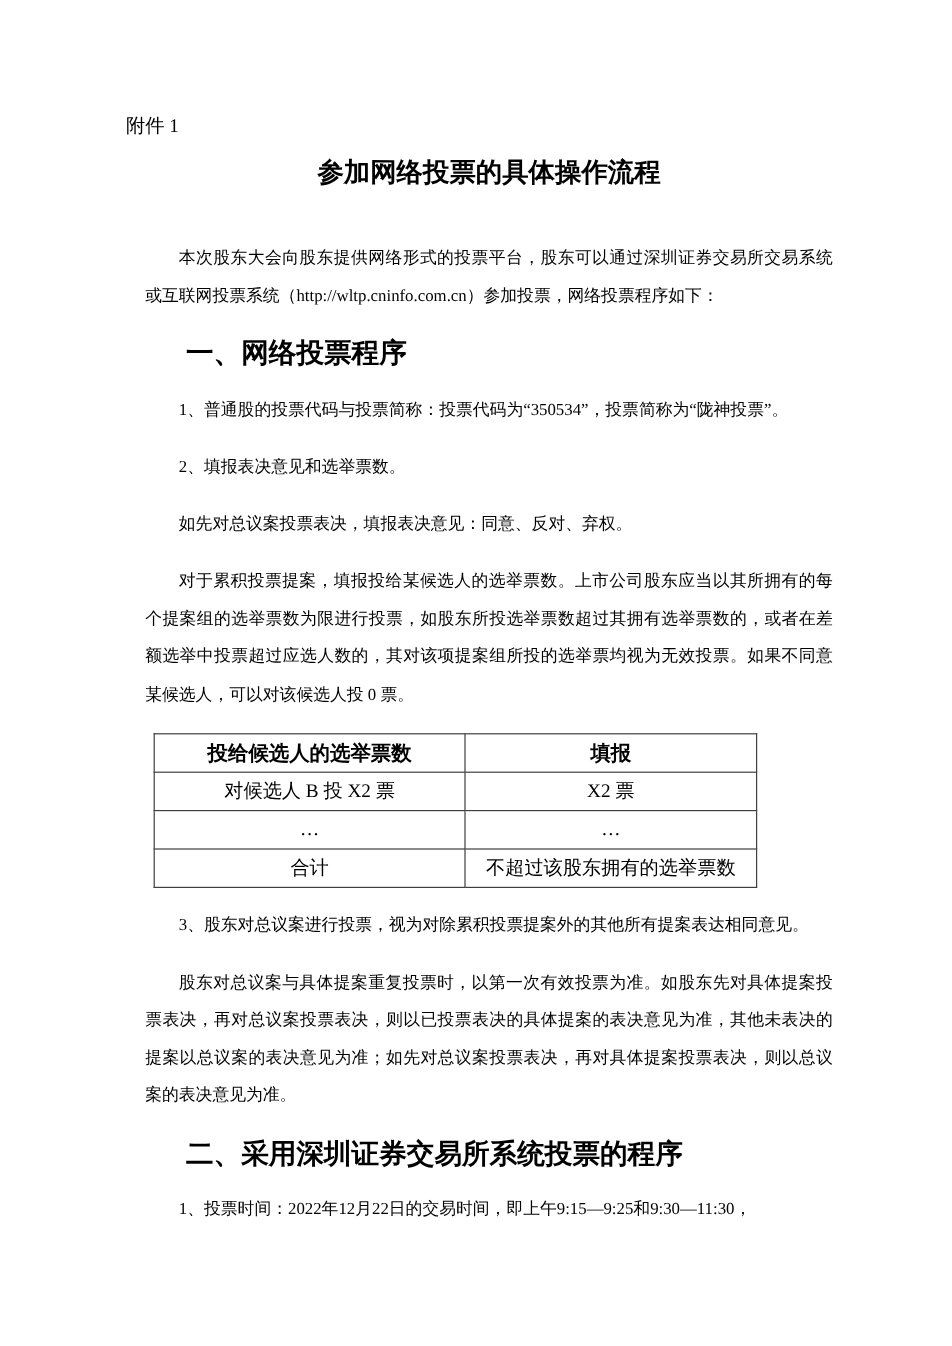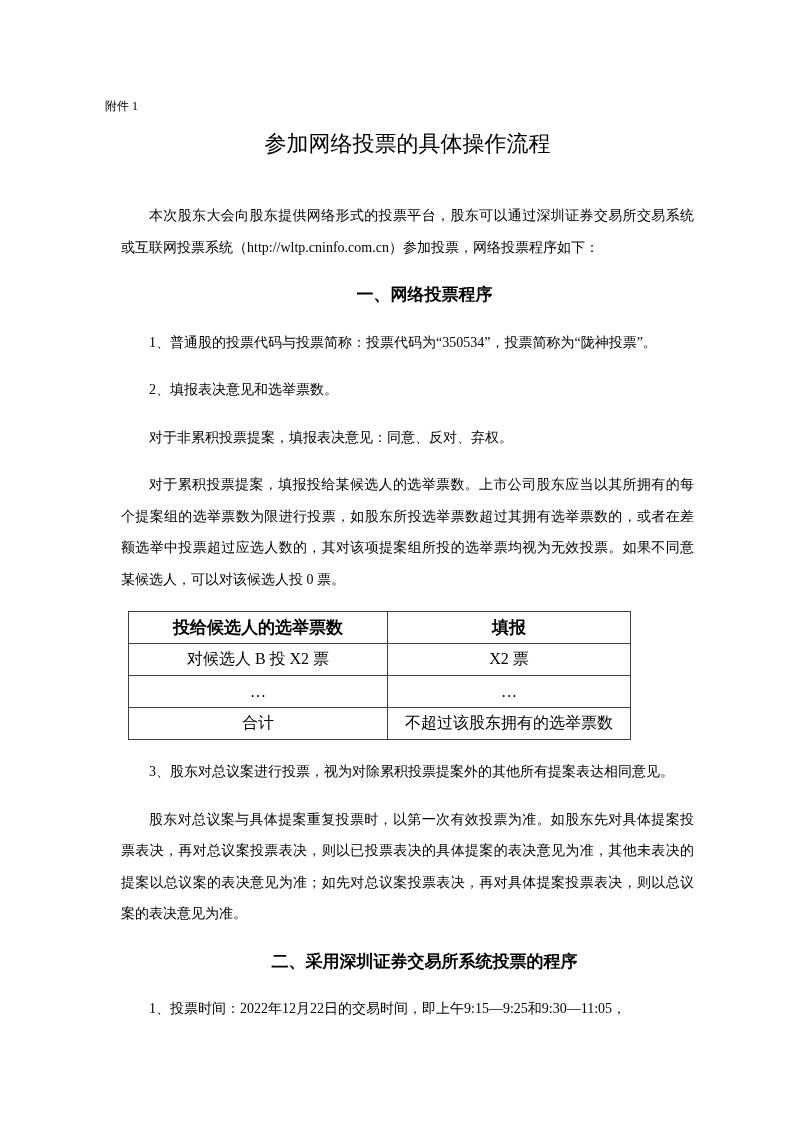--- a/index.html
+++ b/index.html
@@ -13,49 +13,48 @@
     height: 1122px;
     margin: 0 auto;
     background: #ffffff;
     color: #000000;
     box-sizing: border-box;
     padding: 96px 83px 0 105px;
     font-family: "Liberation Serif", "DejaVu Serif", serif;
     overflow: hidden;
   }
   .attachment-label {
-    font-size: 12px;
+    font-size: 16px;
     line-height: 20px;
     margin: 0;
   }
   .doc-title {
     font-size: 22px;
-    font-weight: normal;
+    font-weight: bold;
     text-align: center;
     line-height: 32px;
     margin: 12px 0 0 0;
   }
   .body-para {
     font-size: 14px;
     line-height: 31.5px;
     text-align: justify;
     text-indent: 2em;
     margin: 16px;
     word-break: break-all;
   }
   .intro-para {
     margin-top: 40px;
   }
   .section-heading {
-    font-size: 17px;
+    font-size: 23px;
     font-weight: bold;
     line-height: 31.5px;
     text-indent: 2em;
-    margin: 16px;
-    text-align: center;
+    margin: 4px;
   }
   .table-caption {
     font-size: 17px;
     line-height: 26px;
     text-align: center;
     text-indent: 0;
     margin: 0;
   }
   table.vote-table {
     border-collapse: collapse;
@@ -89,21 +88,21 @@
   <h1 class="doc-title">参加网络投票的具体操作流程</h1>
 
   <p class="body-para intro-para">本次股东大会向股东提供网络形式的投票平台，股东可以通过深圳证券交易所交易系统或互联网投票系统（http://wltp.cninfo.com.cn）参加投票，网络投票程序如下：</p>
 
   <p class="section-heading">一、网络投票程序</p>
 
   <p class="body-para">1、普通股的投票代码与投票简称：投票代码为“350534”，投票简称为“陇神投票”。</p>
 
   <p class="body-para">2、填报表决意见和选举票数。</p>
 
-  <p class="body-para">对于非累积投票提案，填报表决意见：同意、反对、弃权。</p>
+  <p class="body-para">如先对总议案投票表决，填报表决意见：同意、反对、弃权。</p>
 
   <p class="body-para">对于累积投票提案，填报投给某候选人的选举票数。上市公司股东应当以其所拥有的每个提案组的选举票数为限进行投票，如股东所投选举票数超过其拥有选举票数的，或者在差额选举中投票超过应选人数的，其对该项提案组所投的选举票均视为无效投票。如果不同意某候选人，可以对该候选人投 0 票。</p>
 
 
   <table class="vote-table">
     <colgroup>
       <col class="col-votes">
       <col class="col-fill">
     </colgroup>
     <thead>
@@ -127,15 +126,15 @@
       </tr>
     </tbody>
   </table>
 
   <p class="body-para">3、股东对总议案进行投票，视为对除累积投票提案外的其他所有提案表达相同意见。</p>
 
   <p class="body-para">股东对总议案与具体提案重复投票时，以第一次有效投票为准。如股东先对具体提案投票表决，再对总议案投票表决，则以已投票表决的具体提案的表决意见为准，其他未表决的提案以总议案的表决意见为准；如先对总议案投票表决，再对具体提案投票表决，则以总议案的表决意见为准。</p>
 
   <p class="section-heading">二、采用深圳证券交易所系统投票的程序</p>
 
-  <p class="body-para">1、投票时间：2022年12月22日的交易时间，即上午9:15—9:25和9:30—11:05，</p>
+  <p class="body-para">1、投票时间：2022年12月22日的交易时间，即上午9:15—9:25和9:30—11:30，</p>
 
 </div>
 
 </body></html>

